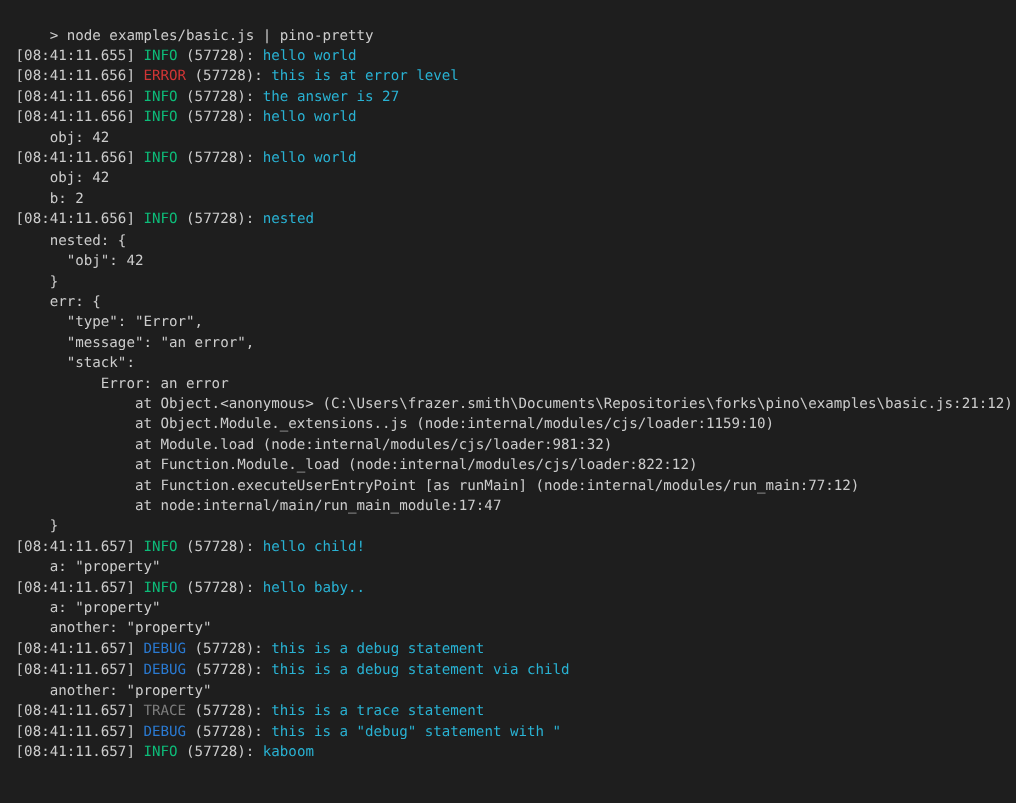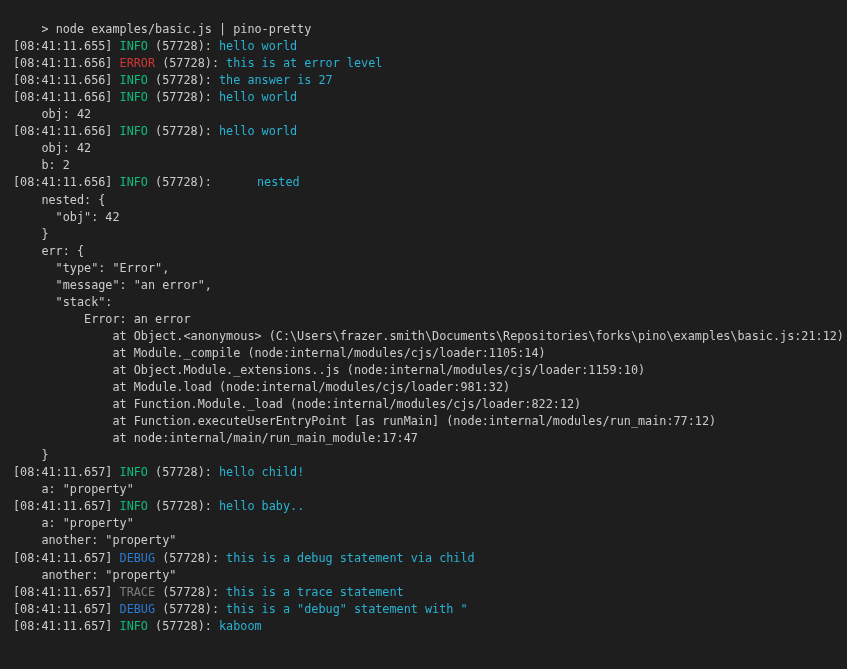--- a/index.html
+++ b/index.html
@@ -36,41 +36,41 @@
   <div>
       <div class="line">&nbsp;</div>
       <div class="line"><span style="color: rgb(204, 204, 204);">[08:41:11.655] </span><span style="color: rgb(13, 188, 121);">INFO</span><span style="color: rgb(204, 204, 204);"> (57728): </span><span style="color: rgb(41, 178, 211);">hello world</span></div>
       <div class="line"><span style="color: rgb(204, 204, 204);">[08:41:11.656] </span><span style="color: rgb(209, 53, 53);">ERROR</span><span style="color: rgb(204, 204, 204);"> (57728): </span><span style="color: rgb(41, 178, 211);">this is at error level</span></div>
       <div class="line"><span style="color: rgb(204, 204, 204);">[08:41:11.656] </span><span style="color: rgb(13, 188, 121);">INFO</span><span style="color: rgb(204, 204, 204);"> (57728): </span><span style="color: rgb(41, 178, 211);">the answer is 27</span></div>
       <div class="line"><span style="color: rgb(204, 204, 204);">[08:41:11.656] </span><span style="color: rgb(13, 188, 121);">INFO</span><span style="color: rgb(204, 204, 204);"> (57728): </span><span style="color: rgb(41, 178, 211);">hello world</span></div>
       <div class="line"><span style="color: rgb(204, 204, 204);">    obj: 42</span></div>
       <div class="line"><span style="color: rgb(204, 204, 204);">[08:41:11.656] </span><span style="color: rgb(13, 188, 121);">INFO</span><span style="color: rgb(204, 204, 204);"> (57728): </span><span style="color: rgb(41, 178, 211);">hello world</span></div>
       <div class="line"><span style="color: rgb(204, 204, 204);">    obj: 42</span></div>
       <div class="line"><span style="color: rgb(204, 204, 204);">    b: 2</span></div>
-      <div class="line"><span style="color: rgb(204, 204, 204);">[08:41:11.656] </span><span style="color: rgb(13, 188, 121);">INFO</span><span style="color: rgb(204, 204, 204);"> (57728): </span><span style="color: rgb(41, 178, 211); margin-left: 38px;">nested</span></div>
+      <div class="line"><span style="color: rgb(204, 204, 204);">[08:41:11.656] </span><span style="color: rgb(13, 188, 121);">INFO</span><span style="color: rgb(204, 204, 204);"> (57728): </span><span style="color: rgb(41, 178, 211);">nested</span></div>
       <div class="line"><span style="color: rgb(204, 204, 204);">    nested: {</span></div>
       <div class="line"><span style="color: rgb(204, 204, 204);">      "obj": 42</span></div>
       <div class="line"><span style="color: rgb(204, 204, 204);">    }</span></div>
       <div class="line"><span style="color: rgb(204, 204, 204);">    err: {</span></div>
       <div class="line"><span style="color: rgb(204, 204, 204);">      "type": "Error",</span></div>
       <div class="line"><span style="color: rgb(204, 204, 204);">      "message": "an error",</span></div>
       <div class="line"><span style="color: rgb(204, 204, 204);">      "stack":</span></div>
       <div class="line"><span style="color: rgb(204, 204, 204);">          Error: an error</span></div>
       <div class="line"><span style="color: rgb(204, 204, 204);">              at Object.&lt;anonymous&gt; (C:\Users\frazer.smith\Documents\Repositories\forks\pino\examples\basic.js:21:12)</span></div>
-      <div class="line"><span style="color: rgb(204, 204, 204);">              at Module._compile (node:internal/modules/cjs/loader:1105:14)</span></div>
       <div class="line"><span style="color: rgb(204, 204, 204);">              at Object.Module._extensions..js (node:internal/modules/cjs/loader:1159:10)</span></div>
       <div class="line"><span style="color: rgb(204, 204, 204);">              at Module.load (node:internal/modules/cjs/loader:981:32)</span></div>
       <div class="line"><span style="color: rgb(204, 204, 204);">              at Function.Module._load (node:internal/modules/cjs/loader:822:12)</span></div>
       <div class="line"><span style="color: rgb(204, 204, 204);">              at Function.executeUserEntryPoint [as runMain] (node:internal/modules/run_main:77:12)</span></div>
       <div class="line"><span style="color: rgb(204, 204, 204);">              at node:internal/main/run_main_module:17:47</span></div>
       <div class="line"><span style="color: rgb(204, 204, 204);">    }</span></div>
       <div class="line"><span style="color: rgb(204, 204, 204);">[08:41:11.657] </span><span style="color: rgb(13, 188, 121);">INFO</span><span style="color: rgb(204, 204, 204);"> (57728): </span><span style="color: rgb(41, 178, 211);">hello child!</span></div>
       <div class="line"><span style="color: rgb(204, 204, 204);">    a: "property"</span></div>
       <div class="line"><span style="color: rgb(204, 204, 204);">[08:41:11.657] </span><span style="color: rgb(13, 188, 121);">INFO</span><span style="color: rgb(204, 204, 204);"> (57728): </span><span style="color: rgb(41, 178, 211);">hello baby..</span></div>
       <div class="line"><span style="color: rgb(204, 204, 204);">    a: "property"</span></div>
       <div class="line"><span style="color: rgb(204, 204, 204);">    another: "property"</span></div>
+      <div class="line"><span style="color: rgb(204, 204, 204);">[08:41:11.657] </span><span style="color: rgb(42, 122, 210);">DEBUG</span><span style="color: rgb(204, 204, 204);"> (57728): </span><span style="color: rgb(41, 178, 211);">this is a debug statement</span></div>
       <div class="line"><span style="color: rgb(204, 204, 204);">[08:41:11.657] </span><span style="color: rgb(42, 122, 210);">DEBUG</span><span style="color: rgb(204, 204, 204);"> (57728): </span><span style="color: rgb(41, 178, 211);">this is a debug statement via child</span></div>
       <div class="line"><span style="color: rgb(204, 204, 204);">    another: "property"</span></div>
       <div class="line"><span style="color: rgb(204, 204, 204);">[08:41:11.657] </span><span style="color: rgb(125, 125, 125);">TRACE</span><span style="color: rgb(204, 204, 204);"> (57728): </span><span style="color: rgb(41, 178, 211);">this is a trace statement</span></div>
       <div class="line"><span style="color: rgb(204, 204, 204);">[08:41:11.657] </span><span style="color: rgb(42, 122, 210);">DEBUG</span><span style="color: rgb(204, 204, 204);"> (57728): </span><span style="color: rgb(41, 178, 211);">this is a "debug" statement with "</span></div>
       <div class="line"><span style="color: rgb(204, 204, 204);">[08:41:11.657] </span><span style="color: rgb(13, 188, 121);">INFO</span><span style="color: rgb(204, 204, 204);"> (57728): </span><span style="color: rgb(41, 178, 211);">kaboom</span></div>
     </div>
 </div>
 
 </body></html>

